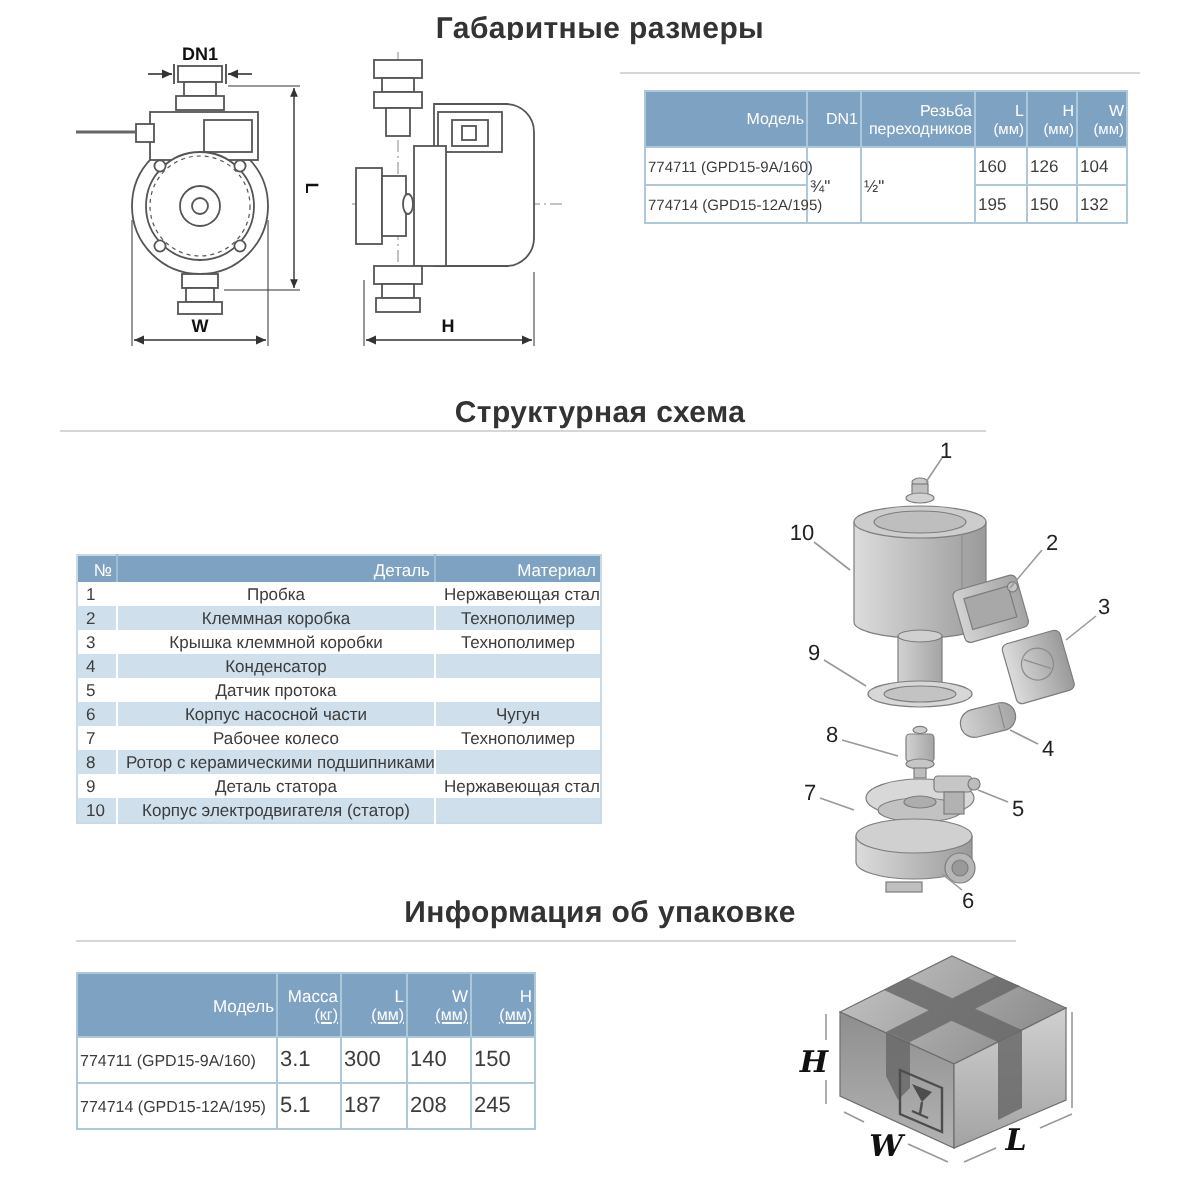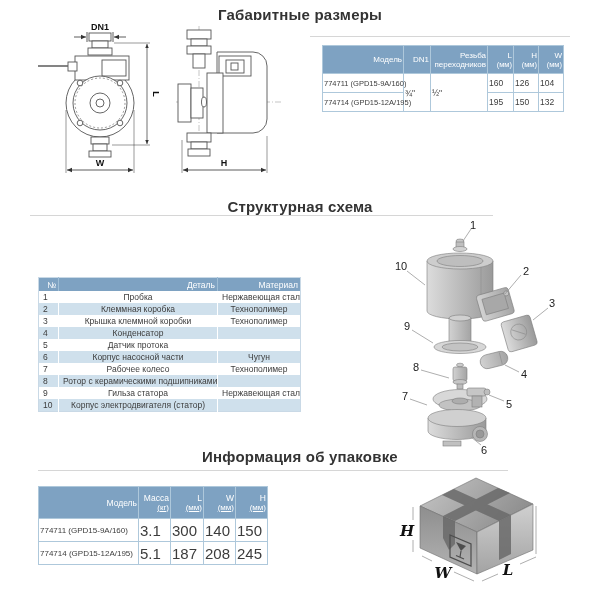--- a/index.html
+++ b/index.html
@@ -30,21 +30,21 @@
   #t-parts th{font-size:8.5px;height:13px;padding:0 2px;border-left:1px solid #9fbeD6;}
   #t-parts td{font-size:8.5px;height:12px;padding:0 4px;white-space:nowrap;overflow:hidden;border-left:1px solid #ffffff;}
   #t-parts td:first-child,#t-parts th:first-child{border-left:none;}
   #t-parts tr.alt td{background:#cfe0ec;}
   #t-parts td.l{text-align:center;}
 
   
   #t-pack{left:38px;top:486px;width:229px;}
   #t-pack th,#t-pack td{border:1px solid #aec8db;}
   #t-pack th{font-size:8.5px;line-height:10px;height:29px;padding:1px;}
-  #t-pack td{font-size:15px;height:20px;white-space:nowrap;}
+  #t-pack td{font-size:11px;height:20px;white-space:nowrap;}
   #t-pack td.model{font-size:8px;}
   #t-pack .sub{font-size:8px;text-decoration:underline;}
 
   svg{position:absolute;}
   .dimtext{font-size:9px;font-weight:bold;fill:#111;font-family:"Liberation Sans",sans-serif;}
   .numtext{font-size:11px;fill:#222;font-family:"Liberation Sans",sans-serif;}
   .boxdim{font-size:15px;font-style:italic;font-weight:bold;fill:#111;font-family:"DejaVu Serif",serif;}
 </style>
 </head>
 <body>
@@ -226,21 +226,21 @@
         <td class="l">Рабочее колесо</td>
         <td class="l">Технополимер</td>
       </tr>
   <tr class="alt">
         <td>8</td>
         <td class="l">Ротор с керамическими подшипниками</td>
         <td class="l"></td>
       </tr>
   <tr>
         <td>9</td>
-        <td class="l">Гильза статора</td>
+        <td class="l">Деталь статора</td>
         <td class="l">Нержавеющая сталь</td>
       </tr>
   <tr class="alt">
         <td>10</td>
         <td class="l">Корпус электродвигателя (статор)</td>
         <td class="l"></td>
       </tr>
 </tbody>
   </table>
 

